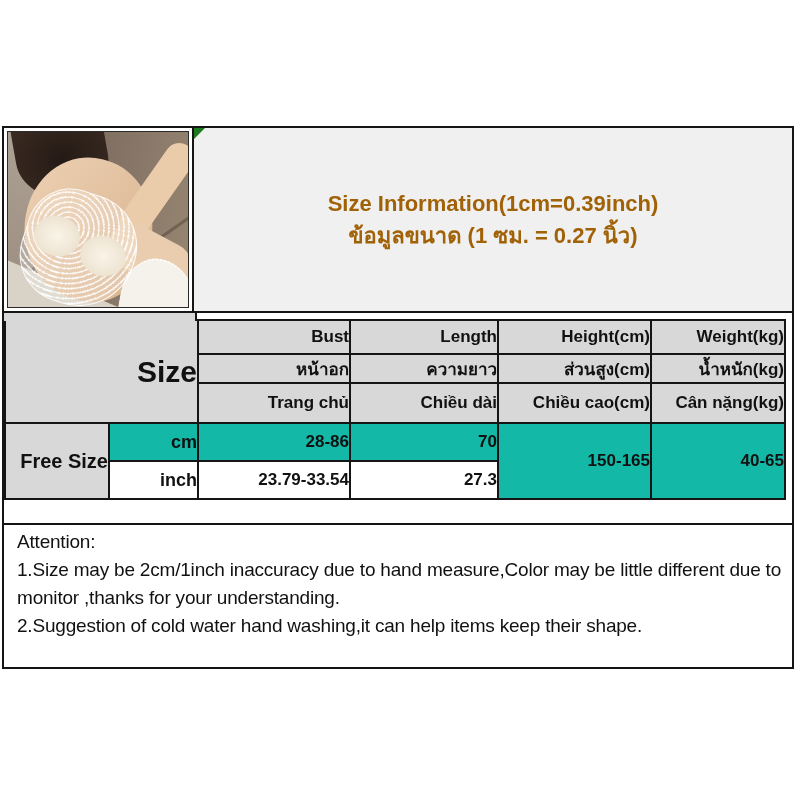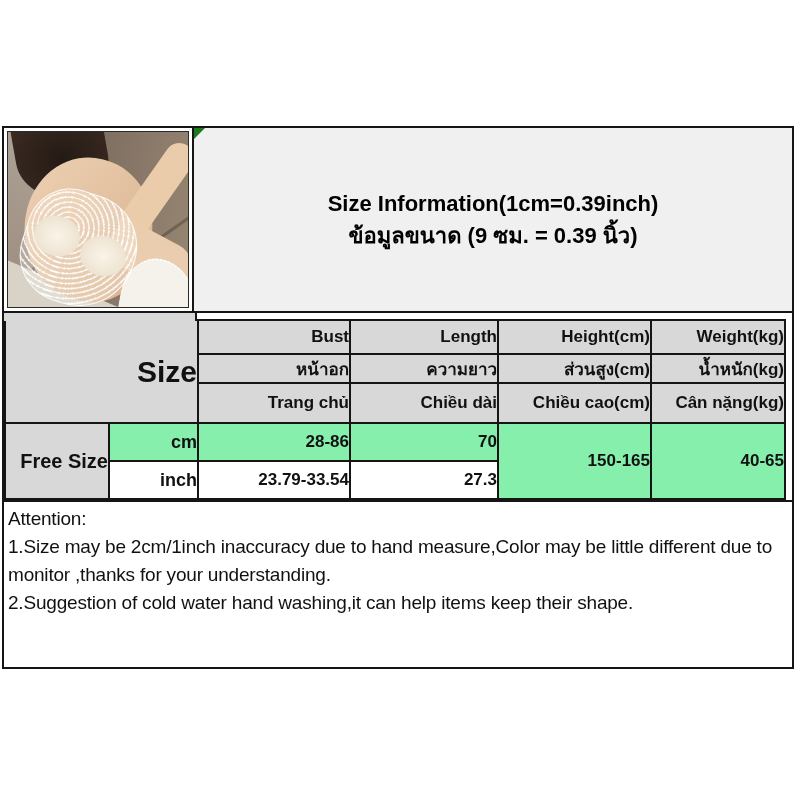--- a/index.html
+++ b/index.html
@@ -53,45 +53,45 @@
     background:radial-gradient(#faf4e8,#e8dcc8); border-radius:50%; transform:rotate(15deg); }
   .ph-cup2 { left:72px; top:104px; width:46px; height:40px;
     background:radial-gradient(#faf4e8,#e8dcc8); border-radius:50%; transform:rotate(15deg); }
 
   .title-cell {
     position:relative; flex:1; background:#f0f0f0;
     display:flex; flex-direction:column; align-items:center; justify-content:center;
   }
   .corner-triangle { position:absolute; left:0; top:0; width:0; height:0;
     border-top:11px solid #1e7a1e; border-right:11px solid transparent; }
-  .title-line { font-weight:bold; font-size:22px; line-height:32px; color:#000000; white-space:nowrap; }
+  .title-line { font-weight:bold; font-size:22px; line-height:32px; color:#a16207; white-space:nowrap; }
 
   
   .size-table {
     border-collapse:collapse; table-layout:fixed; width:780px; margin-top:6px;
     font-weight:bold; color:#111;
   }
   .size-table td { border:2px solid #151515; text-align:right; vertical-align:middle; padding:0; }
   .bg-gray  { background:#d8d8d8; }
-  .bg-light { background:#86efac; }
+  .bg-light { background:#14b8a6; }
   .bg-white { background:#ffffff; }
   .size-cell { font-size:30px; position:relative; }
   .size-cell::after { content:""; position:absolute; left:-2px; top:-8px; height:8px;
     width:100%; background:#d8d8d8; border-right:2px solid #151515; }
   .hdr  { font-size:17px; }
   .freesize-cell { font-size:20px;margin-top:12px; }
   .unit { font-size:18px; }
   .val  { font-size:17px; }
   tr.r1 { height:34px; } tr.r2 { height:24px; } tr.r3 { height:40px; }
   tr.r4 { height:38px; } tr.r5 { height:38px; }
 
   
   .attention {
-    margin-top:0; border-top:2px solid #151515;
-    padding:3px 5px 0 4px;
+    margin-top:23px; border-top:2px solid #151515;
+    padding:3px 5px 0 13px;
     font-size:19px; line-height:28px; font-weight:normal; letter-spacing:-0.2px;
   }
 </style>
 </head>
 <body>
 
 <div class="page">
   <div class="frame">
 
     <div class="top-row">
@@ -107,21 +107,21 @@
           <div class="ph-thigh"></div>
           <div class="ph-stocking"></div>
           <div class="ph-lace"></div>
           <div class="ph-cup1"></div>
           <div class="ph-cup2"></div>
         </div>
       </div>
       <div class="title-cell">
         <div class="corner-triangle"></div>
         <div class="title-line">Size Information(1cm=0.39inch)</div>
-        <div class="title-line">ข้อมูลขนาด (9 ซม. = 0.39 นิ้ว)</div>
+        <div class="title-line">ข้อมูลขนาด (1 ซม. = 0.27 นิ้ว)</div>
       </div>
     </div>
 
     <table class="size-table">
       <colgroup>
         <col style="width:104px">
           <col style="width:89px">
           <col style="width:152px">
         <col style="width:148px">
           <col style="width:153px">

